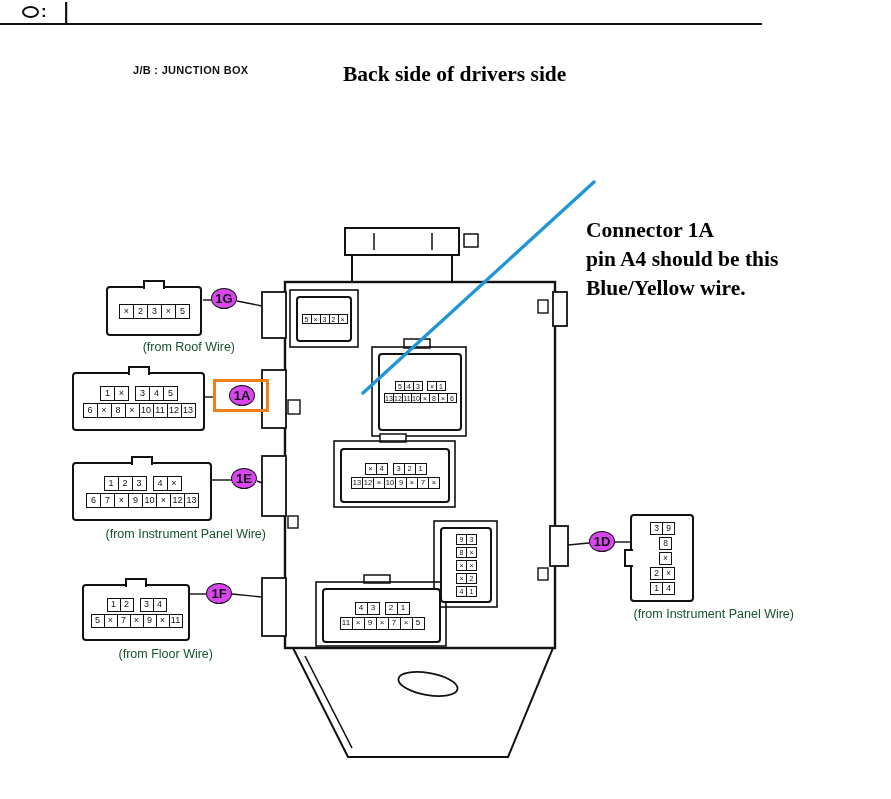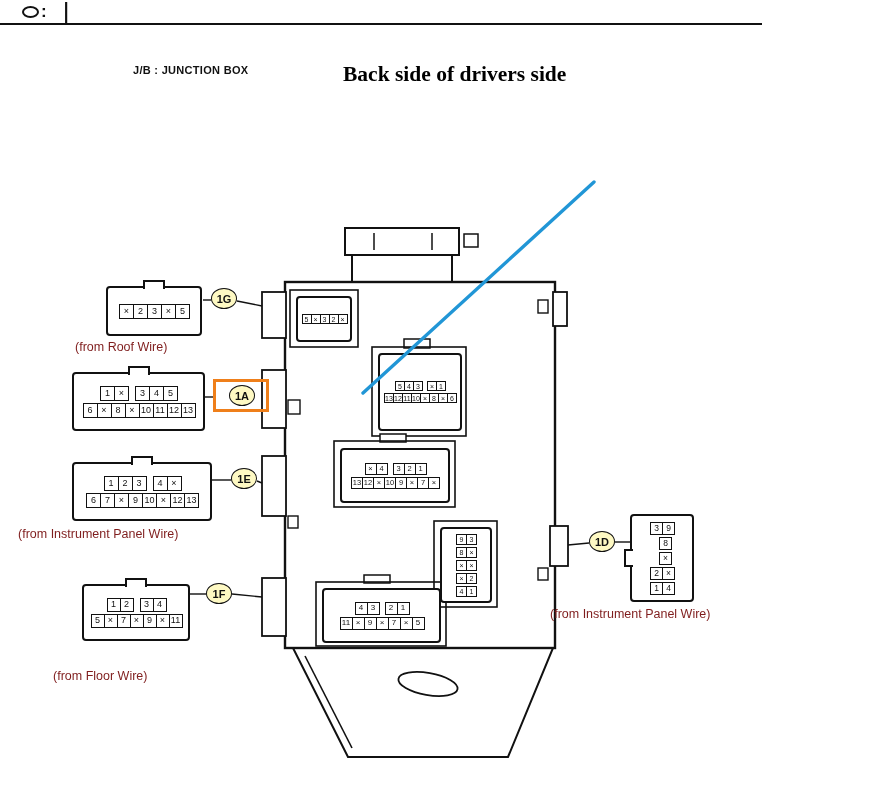--- a/index.html
+++ b/index.html
@@ -35,41 +35,46 @@
              width:22px; height:9px; border:2px solid #111; border-bottom:none; background:#fff; }
   .tab-left { position:absolute; left:-8px; top:50%; transform:translateY(-50%);
               width:9px; height:18px; border:2px solid #111; border-right:none; background:#fff; }
   .rows { display:flex; flex-direction:column; align-items:center; }
   .prow { display:flex; }
   .prow + .prow { margin-top:2px; }
   .pcell { border:1px solid #111; margin-right:-1px; display:flex; align-items:center;
            justify-content:center; background:#fff; line-height:1; }
   .pcell.gap { border:none; background:transparent; }
   .tag-circle { position:absolute; width:26px; height:21px; border:1.8px solid #111; border-radius:50%;
-                background:#fef9c3; display:flex; align-items:center; justify-content:center;
-                font-size:11px; font-weight:bold; z-index:3; }
-  .cap { position:absolute; font-size:12.5px; text-align:left; color:#7f1d1d; white-space:nowrap; }
+                background:#d946ef; display:flex; align-items:center; justify-content:center;
+                font-size:13px; font-weight:bold; z-index:3; }
+  .cap { position:absolute; font-size:12.5px; text-align:right; color:#14532d; white-space:nowrap; }
   .hl-box { position:absolute; border:3px solid var(--orange); background:transparent; z-index:4; }
 </style>
 </head>
 <body>
 
 <div class="page" style="--yellow: #f2de3b; --blue: #2196d6; --orange: #ef7f1a;">
 
   <div class="header">
     <span class="oval"></span>
     <span class="colon">:</span>
     <span class="divider">|</span>
   </div>
   <div class="header-rule"></div>
 
   <div class="jb-key">J/B : JUNCTION BOX</div>
 
   <div class="note note-location">
     <div>Back side of drivers side</div>
+  </div>
+  <div class="note note-wire">
+    <div>Connector 1A</div>
+    <div>pin A4 should be this</div>
+    <div>Blue/Yellow wire.</div>
   </div>
 
   <svg id="base-layer" class="layer" viewBox="0 0 891 799">
 
     <rect x="345" y="228" width="114" height="27" fill="#fff" stroke="#111" stroke-width="2"></rect>
     <line x1="374" y1="233" x2="374" y2="250" stroke="#111" stroke-width="1.5"></line>
     <line x1="432" y1="233" x2="432" y2="250" stroke="#111" stroke-width="1.5"></line>
     <rect x="464" y="234" width="14" height="13" fill="#fff" stroke="#111" stroke-width="1.5"></rect>
     <rect x="352" y="255" width="100" height="28" fill="#fff" stroke="#111" stroke-width="2"></rect>
 
@@ -194,21 +199,21 @@
             <div class="pcell" style="width: 14px; height: 14px; font-size: 9px;">×</div>
             <div class="pcell" style="width: 14px; height: 14px; font-size: 9px;">7</div>
             <div class="pcell" style="width: 14px; height: 14px; font-size: 9px;">×</div>
             <div class="pcell" style="width: 14px; height: 14px; font-size: 9px;">9</div>
             <div class="pcell" style="width: 14px; height: 14px; font-size: 9px;">×</div>
             <div class="pcell" style="width: 14px; height: 14px; font-size: 9px;">11</div>
           </div>
         </div>
       </div>
       <div class="tag-circle" style="left: 206px; top: 583px;">1F</div>
-      <div class="cap" style="left: 53px; top: 669px; width: 160px;">(from Floor Wire)</div>
+      <div class="cap" style="left: 53px; top: 647px; width: 160px;">(from Floor Wire)</div>
       <div class="connector" style="left: 630px; top: 514px; width: 64px; height: 88px;">
         <div class="tab-left"></div>
         <div class="rows">
           <div class="prow">
             <div class="pcell" style="width: 13px; height: 13px; font-size: 8.5px;">3</div>
             <div class="pcell" style="width: 13px; height: 13px; font-size: 8.5px;">9</div>
           </div>
           <div class="prow">
             <div class="pcell gap" style="width: 7px; height: 13px; font-size: 8.5px;"></div>
             <div class="pcell" style="width: 13px; height: 13px; font-size: 8.5px;">8</div>

